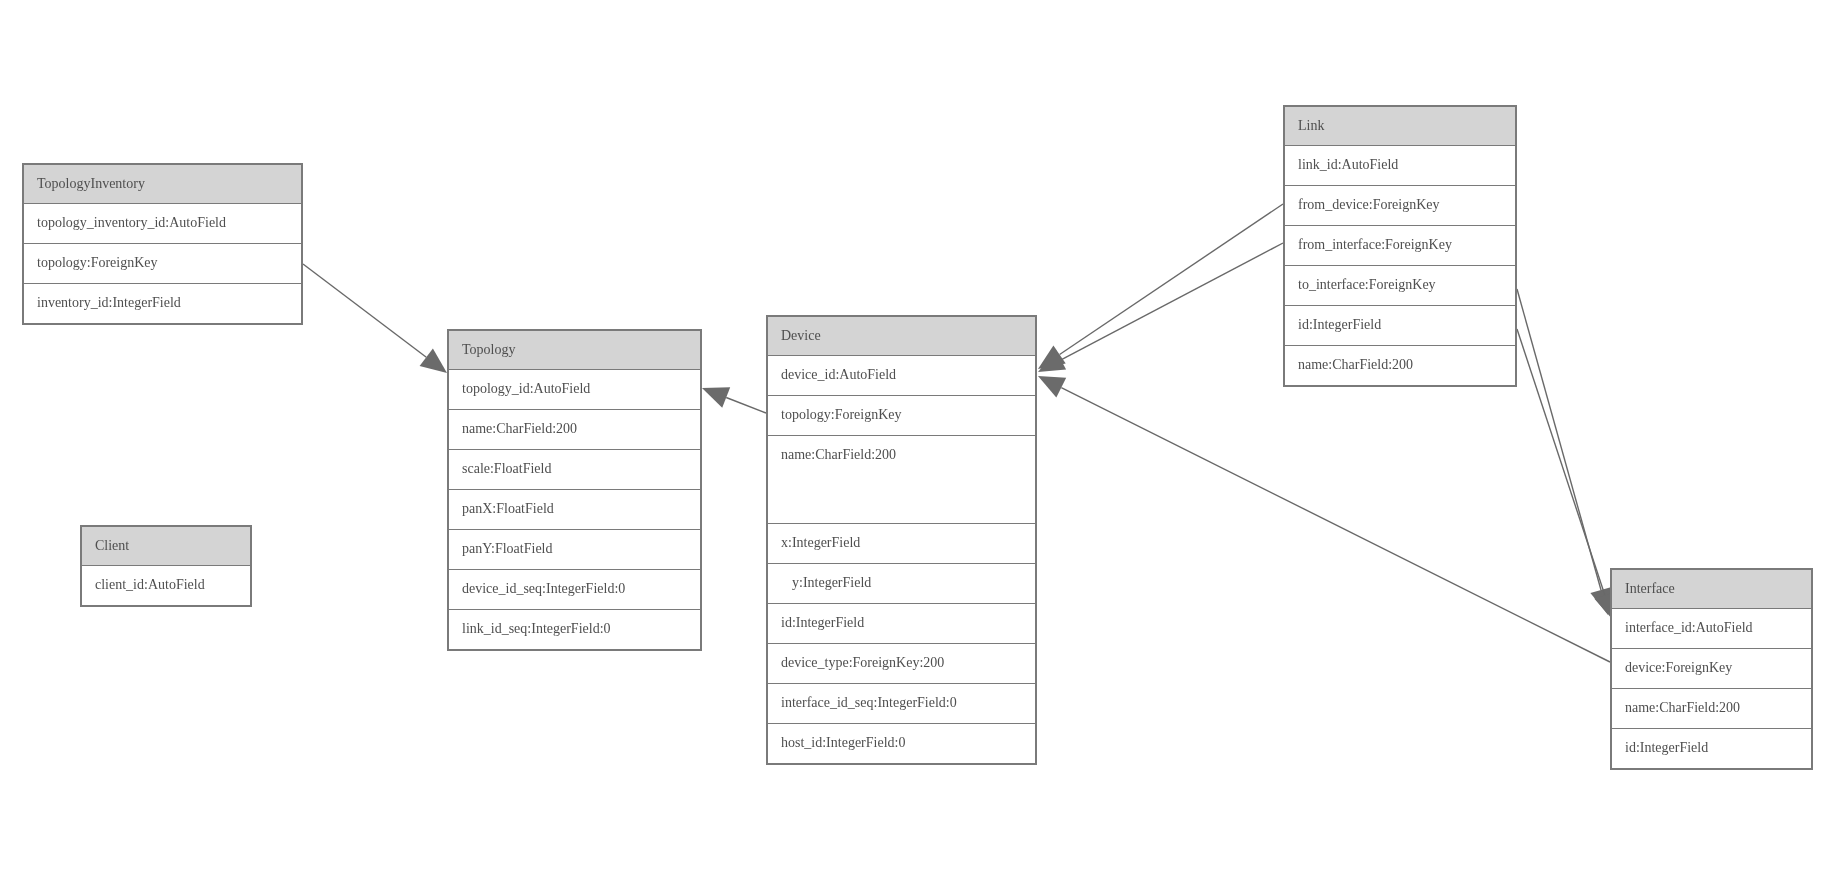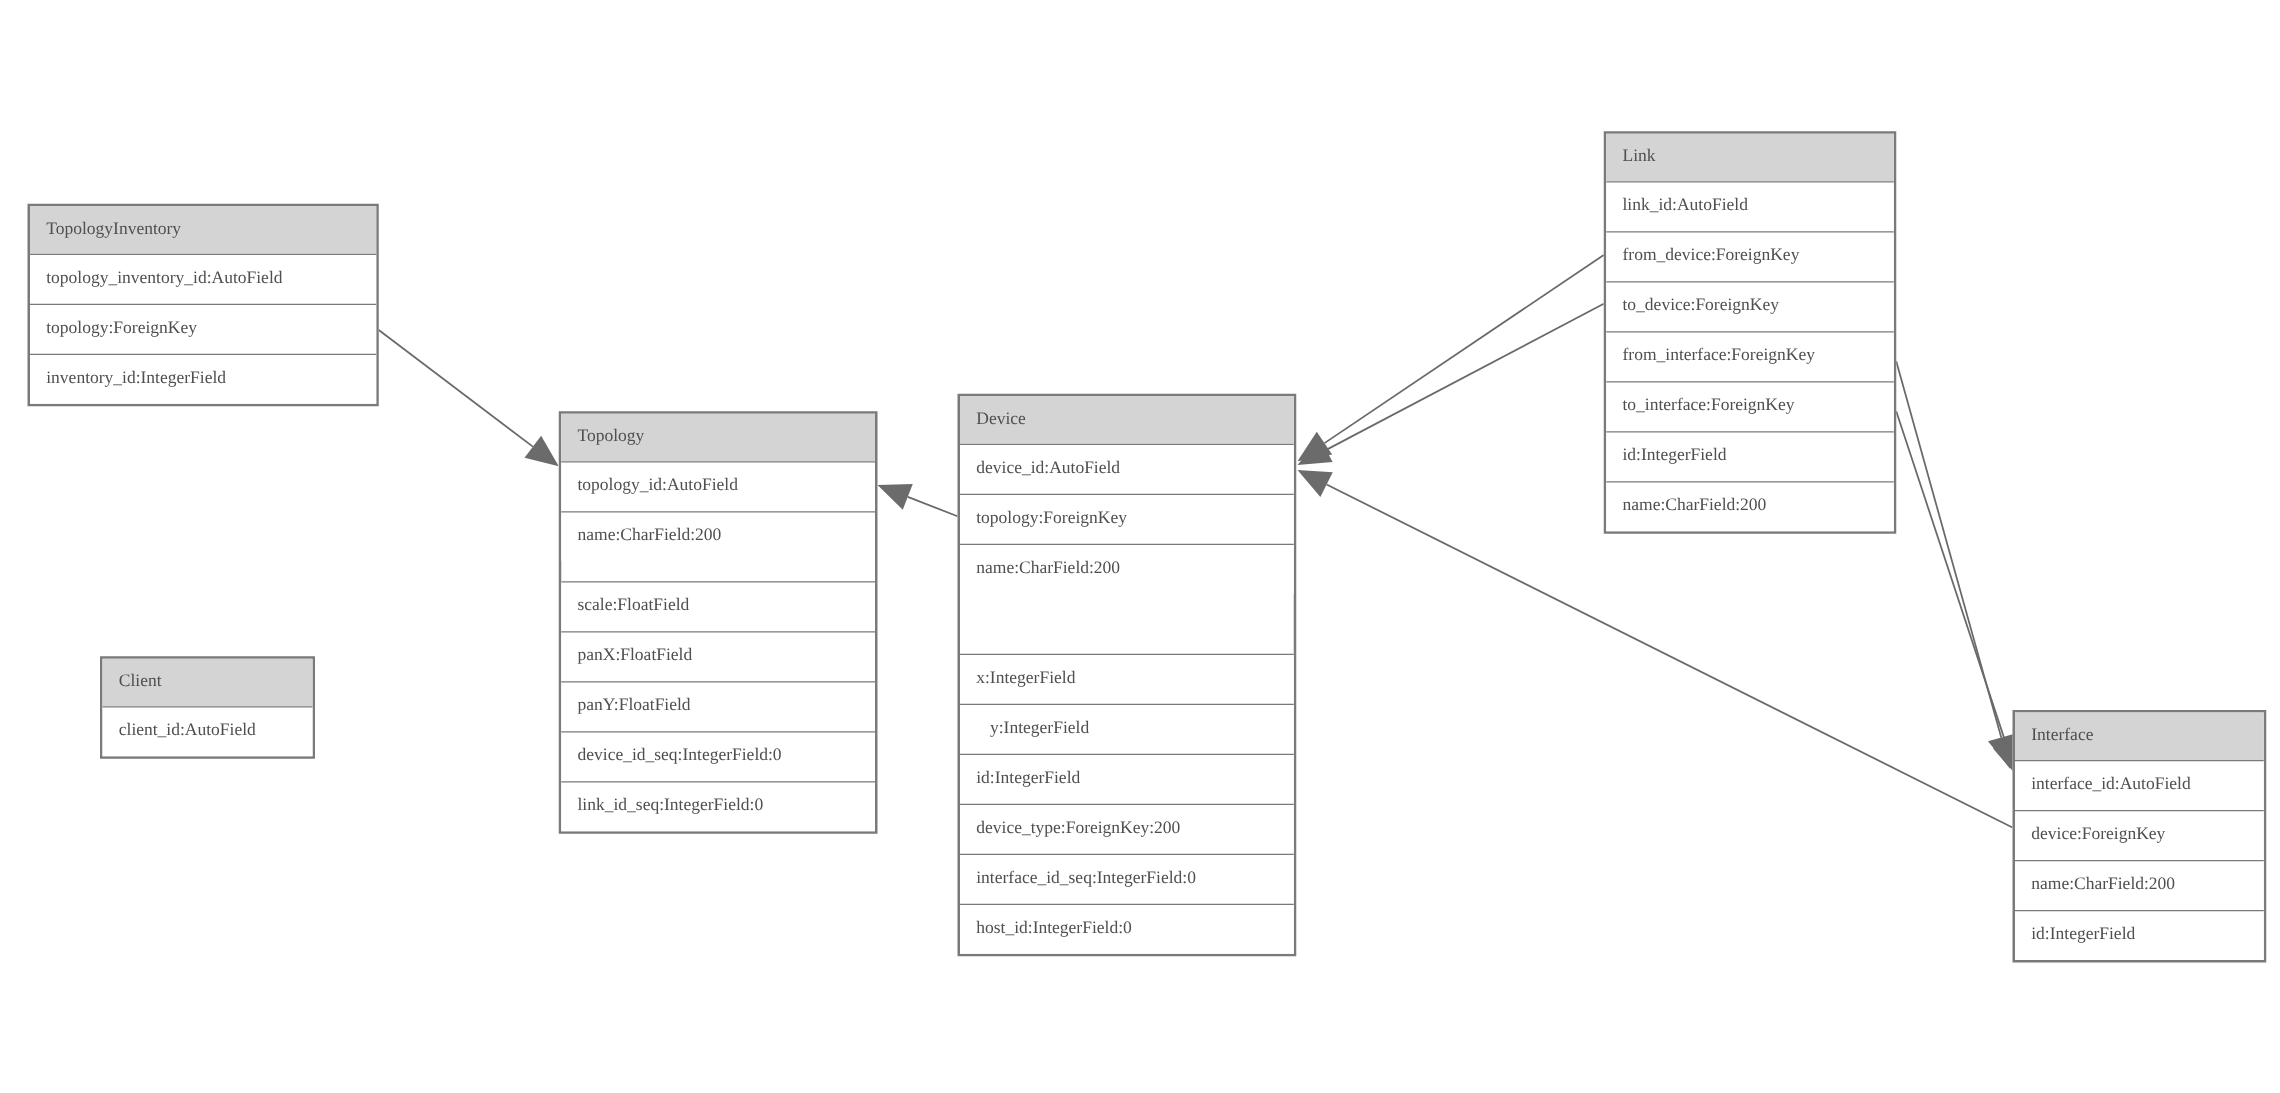--- a/index.html
+++ b/index.html
@@ -69,21 +69,21 @@
 <div class="entity" style="left: 22px; top: 163px; width: 281px;">
       <div class="entity-header" style="height: 38px; line-height: 38px;">TopologyInventory</div>
       <div class="entity-row" style="height: 40px; line-height: 38.5px;">topology_inventory_id:AutoField</div>
       <div class="entity-row" style="height: 40px; line-height: 38.5px;">topology:ForeignKey</div>
       <div class="entity-row" style="height: 40px; line-height: 38.5px;">inventory_id:IntegerField</div>
     </div>
     <div class="entity" style="left: 447px; top: 329px; width: 255px;">
       <div class="entity-header" style="height: 38px; line-height: 38px;">Topology</div>
       <div class="entity-row" style="height: 40px; line-height: 38.5px;">topology_id:AutoField</div>
       <div class="entity-row" style="height: 40px; line-height: 38.5px;">name:CharField:200</div>
-      <div class="entity-row" style="height: 40px; line-height: 38.5px; margin-top: 16px;">scale:FloatField</div>
+      <div class="entity-row" style="height: 40px; line-height: 38.5px;">scale:FloatField</div>
       <div class="entity-row" style="height: 40px; line-height: 38.5px;">panX:FloatField</div>
       <div class="entity-row" style="height: 40px; line-height: 38.5px;">panY:FloatField</div>
       <div class="entity-row" style="height: 40px; line-height: 38.5px;">device_id_seq:IntegerField:0</div>
       <div class="entity-row" style="height: 40px; line-height: 38.5px;">link_id_seq:IntegerField:0</div>
     </div>
     <div class="entity" style="left: 80px; top: 525px; width: 172px;">
       <div class="entity-header" style="height: 38px; line-height: 38px;">Client</div>
       <div class="entity-row" style="height: 40px; line-height: 38.5px;">client_id:AutoField</div>
     </div>
     <div class="entity" style="left: 766px; top: 315px; width: 271px;">
@@ -95,21 +95,20 @@
       <div class="entity-row" style="height: 40px; line-height: 38.5px; padding-left: 24px;">y:IntegerField</div>
       <div class="entity-row" style="height: 40px; line-height: 38.5px;">id:IntegerField</div>
       <div class="entity-row" style="height: 40px; line-height: 38.5px;">device_type:ForeignKey:200</div>
       <div class="entity-row" style="height: 40px; line-height: 38.5px;">interface_id_seq:IntegerField:0</div>
       <div class="entity-row" style="height: 40px; line-height: 38.5px;">host_id:IntegerField:0</div>
     </div>
     <div class="entity" style="left: 1283px; top: 105px; width: 234px;">
       <div class="entity-header" style="height: 38px; line-height: 38px;">Link</div>
       <div class="entity-row" style="height: 40px; line-height: 38.5px;">link_id:AutoField</div>
       <div class="entity-row" style="height: 40px; line-height: 38.5px;">from_device:ForeignKey</div>
-      <div class="entity-row" style="height: 40px; line-height: 38.5px;">to_device:ForeignKey</div>
       <div class="entity-row" style="height: 40px; line-height: 38.5px;">from_interface:ForeignKey</div>
       <div class="entity-row" style="height: 40px; line-height: 38.5px;">to_interface:ForeignKey</div>
       <div class="entity-row" style="height: 40px; line-height: 38.5px;">id:IntegerField</div>
       <div class="entity-row" style="height: 40px; line-height: 38.5px;">name:CharField:200</div>
     </div>
     <div class="entity" style="left: 1610px; top: 568px; width: 203px;">
       <div class="entity-header" style="height: 38px; line-height: 38px;">Interface</div>
       <div class="entity-row" style="height: 40px; line-height: 38.5px;">interface_id:AutoField</div>
       <div class="entity-row" style="height: 40px; line-height: 38.5px;">device:ForeignKey</div>
       <div class="entity-row" style="height: 40px; line-height: 38.5px;">name:CharField:200</div>

